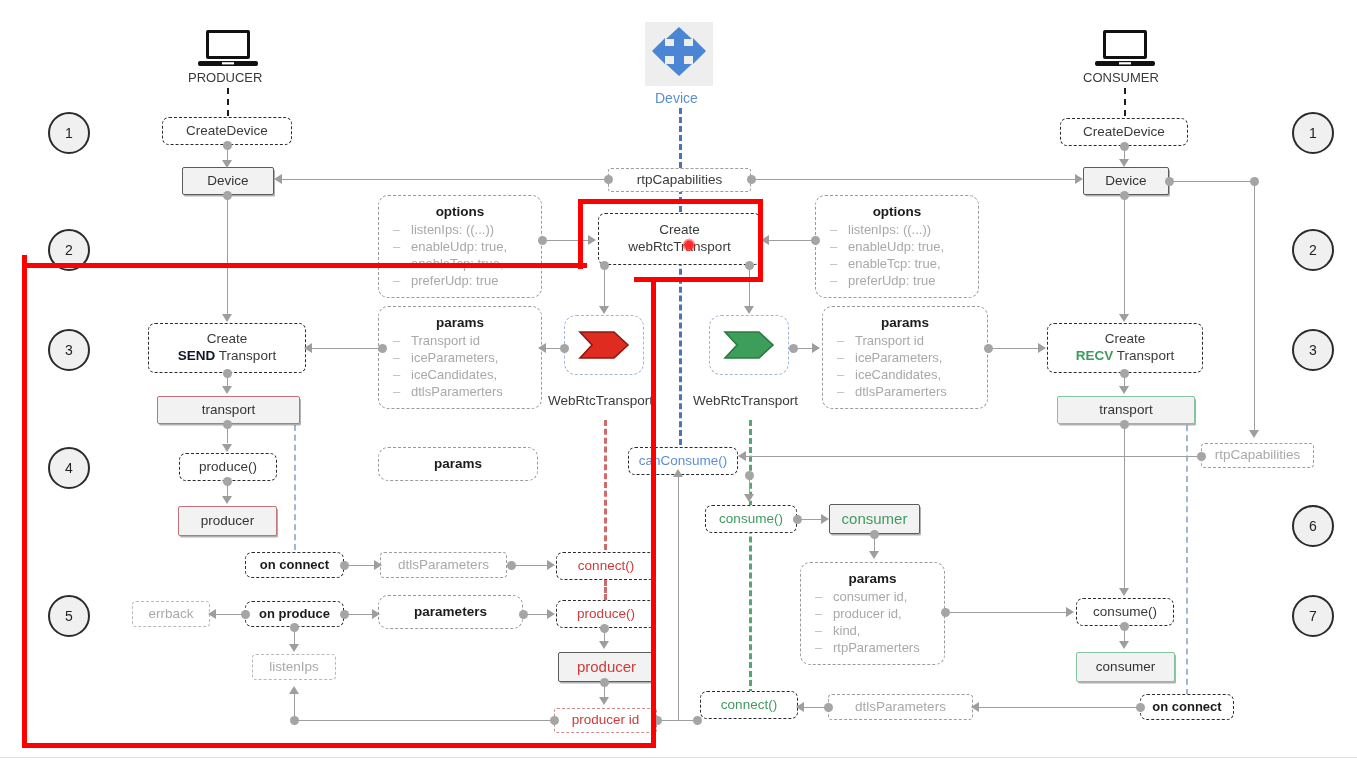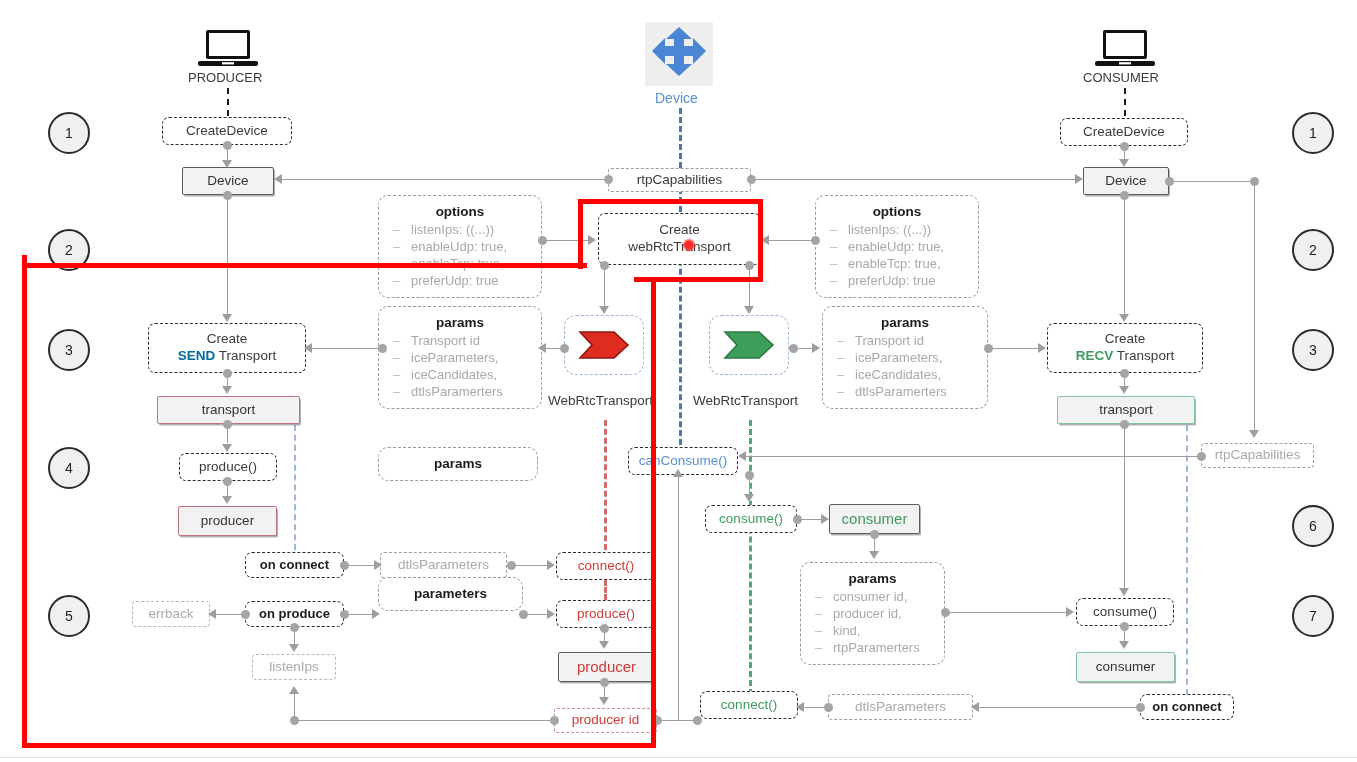--- a/index.html
+++ b/index.html
@@ -58,21 +58,21 @@
   .life.green{border-color:#54a772;}
   .life.lblue{border-color:#9fb6d6;border-left-width:2px;}
   .life.dark{border-color:#1c1c1c;border-left-width:2.5px;}
 
   
   .redbar{position:absolute;background:#ff0000;}
   
   .laptop{position:absolute;}
   .router-ico{position:absolute;background:#eeeeee;display:flex;align-items:center;justify-content:center;}
 
-  .t-red{color:#0369a1;}
+  .t-red{color:#0f172a;}
   .t-green{color:#3f9a5f;}
   .t-blue{color:#5b8fd1;}
   .bold{font-weight:bold;}
   .bottomline{position:absolute;left:0;right:0;height:1px;background:#e2e2e2;}
 </style>
 </head>
 <body>
 
 <div id="stage">
 
@@ -129,21 +129,21 @@
       <li>iceParameters,</li>
       <li>iceCandidates,</li>
       <li>dtlsParamerters</li>
     </ul>
   </div>
 
   <div class="params" style="left:378px;top:447px;width:160px;">
     <div class="ptitle">params</div>
   </div>
 
-  <div class="params" style="left:378px;top:577px;width:145px;">
+  <div class="params" style="left:378px;top:595px;width:145px;">
     <div class="ptitle">parameters</div>
   </div>
 
   <div class="router-ico" style="left:645px;top:22px;width:68px;height:64px;">
     <svg width="58" height="56" viewBox="0 0 58 56">
       <g fill="#4a86d4">
         <path d="M29 1 L42 13 L34 13 L34 20 L43 20 L43 12 L56 25 L43 38 L43 30 L34 30 L34 38 L42 38 L29 50
                  L16 38 L24 38 L24 30 L15 30 L15 38 L2 25 L15 12 L15 20 L24 20 L24 13 L16 13 Z"></path>
       </g>
     </svg>

